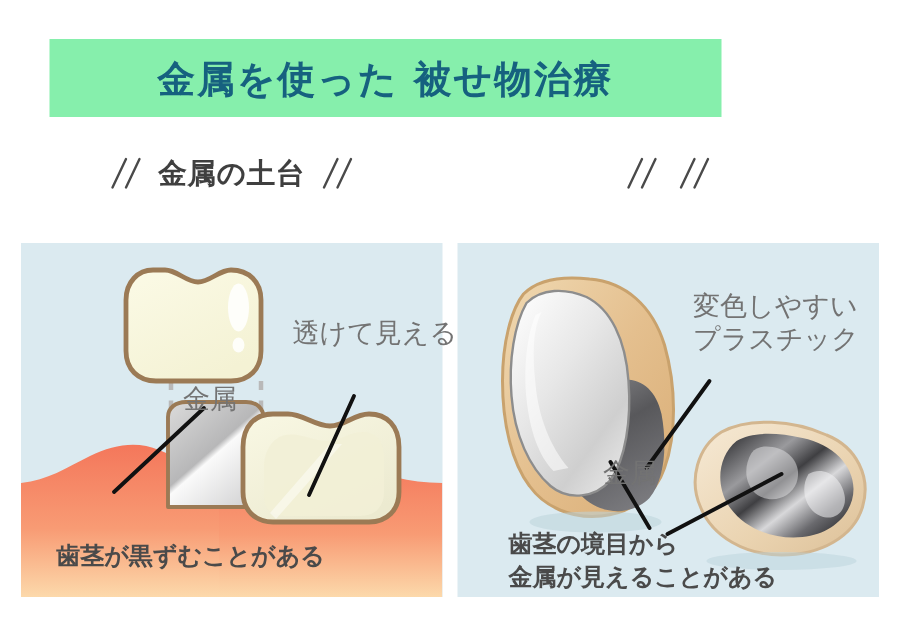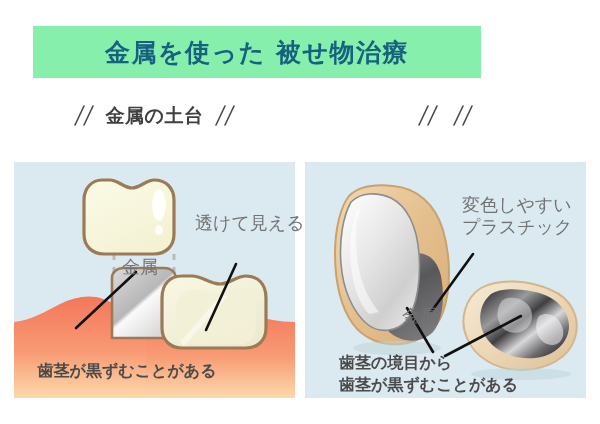--- a/index.html
+++ b/index.html
@@ -243,13 +243,13 @@
     <line x1="102" y1="146" x2="128" y2="190" stroke="#111111" stroke-width="2.6" stroke-linecap="round"></line>
 
     <line x1="140" y1="194" x2="216" y2="154" stroke="#111111" stroke-width="2.6" stroke-linecap="round"></line>
   </svg>
 </div>
 
 <div class="callout" id="label-plastic">変色しやすい
 プラスチック</div>
 <div class="callout" id="label-metal-right">金属</div>
 <div class="caption" id="caption-right">歯茎の境目から
-歯茎が黒ずむことがある</div>
+金属が見えることがある</div>
 
 </body></html>

